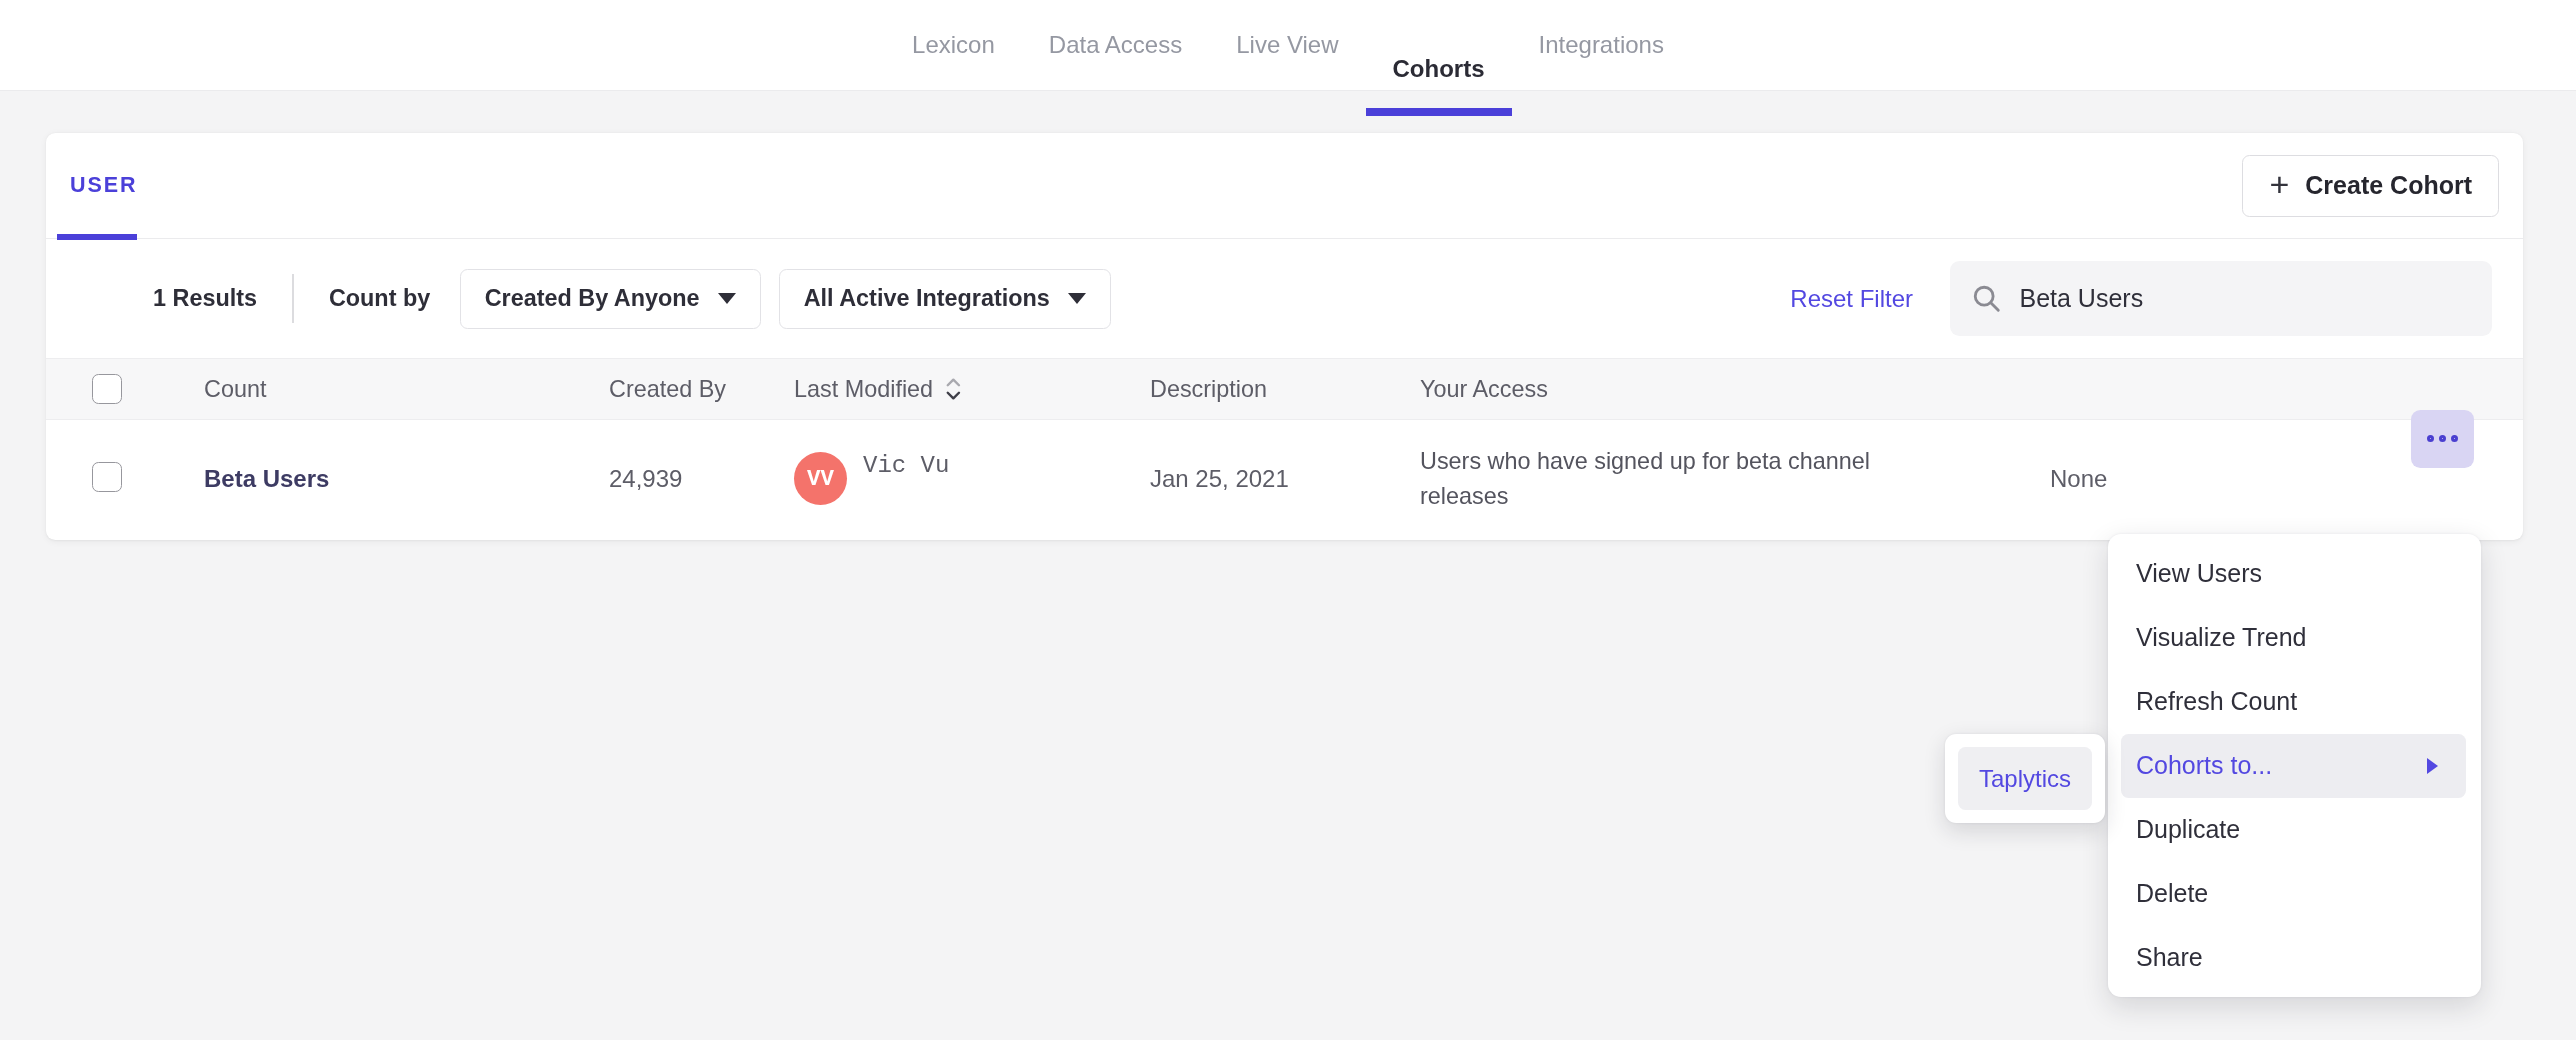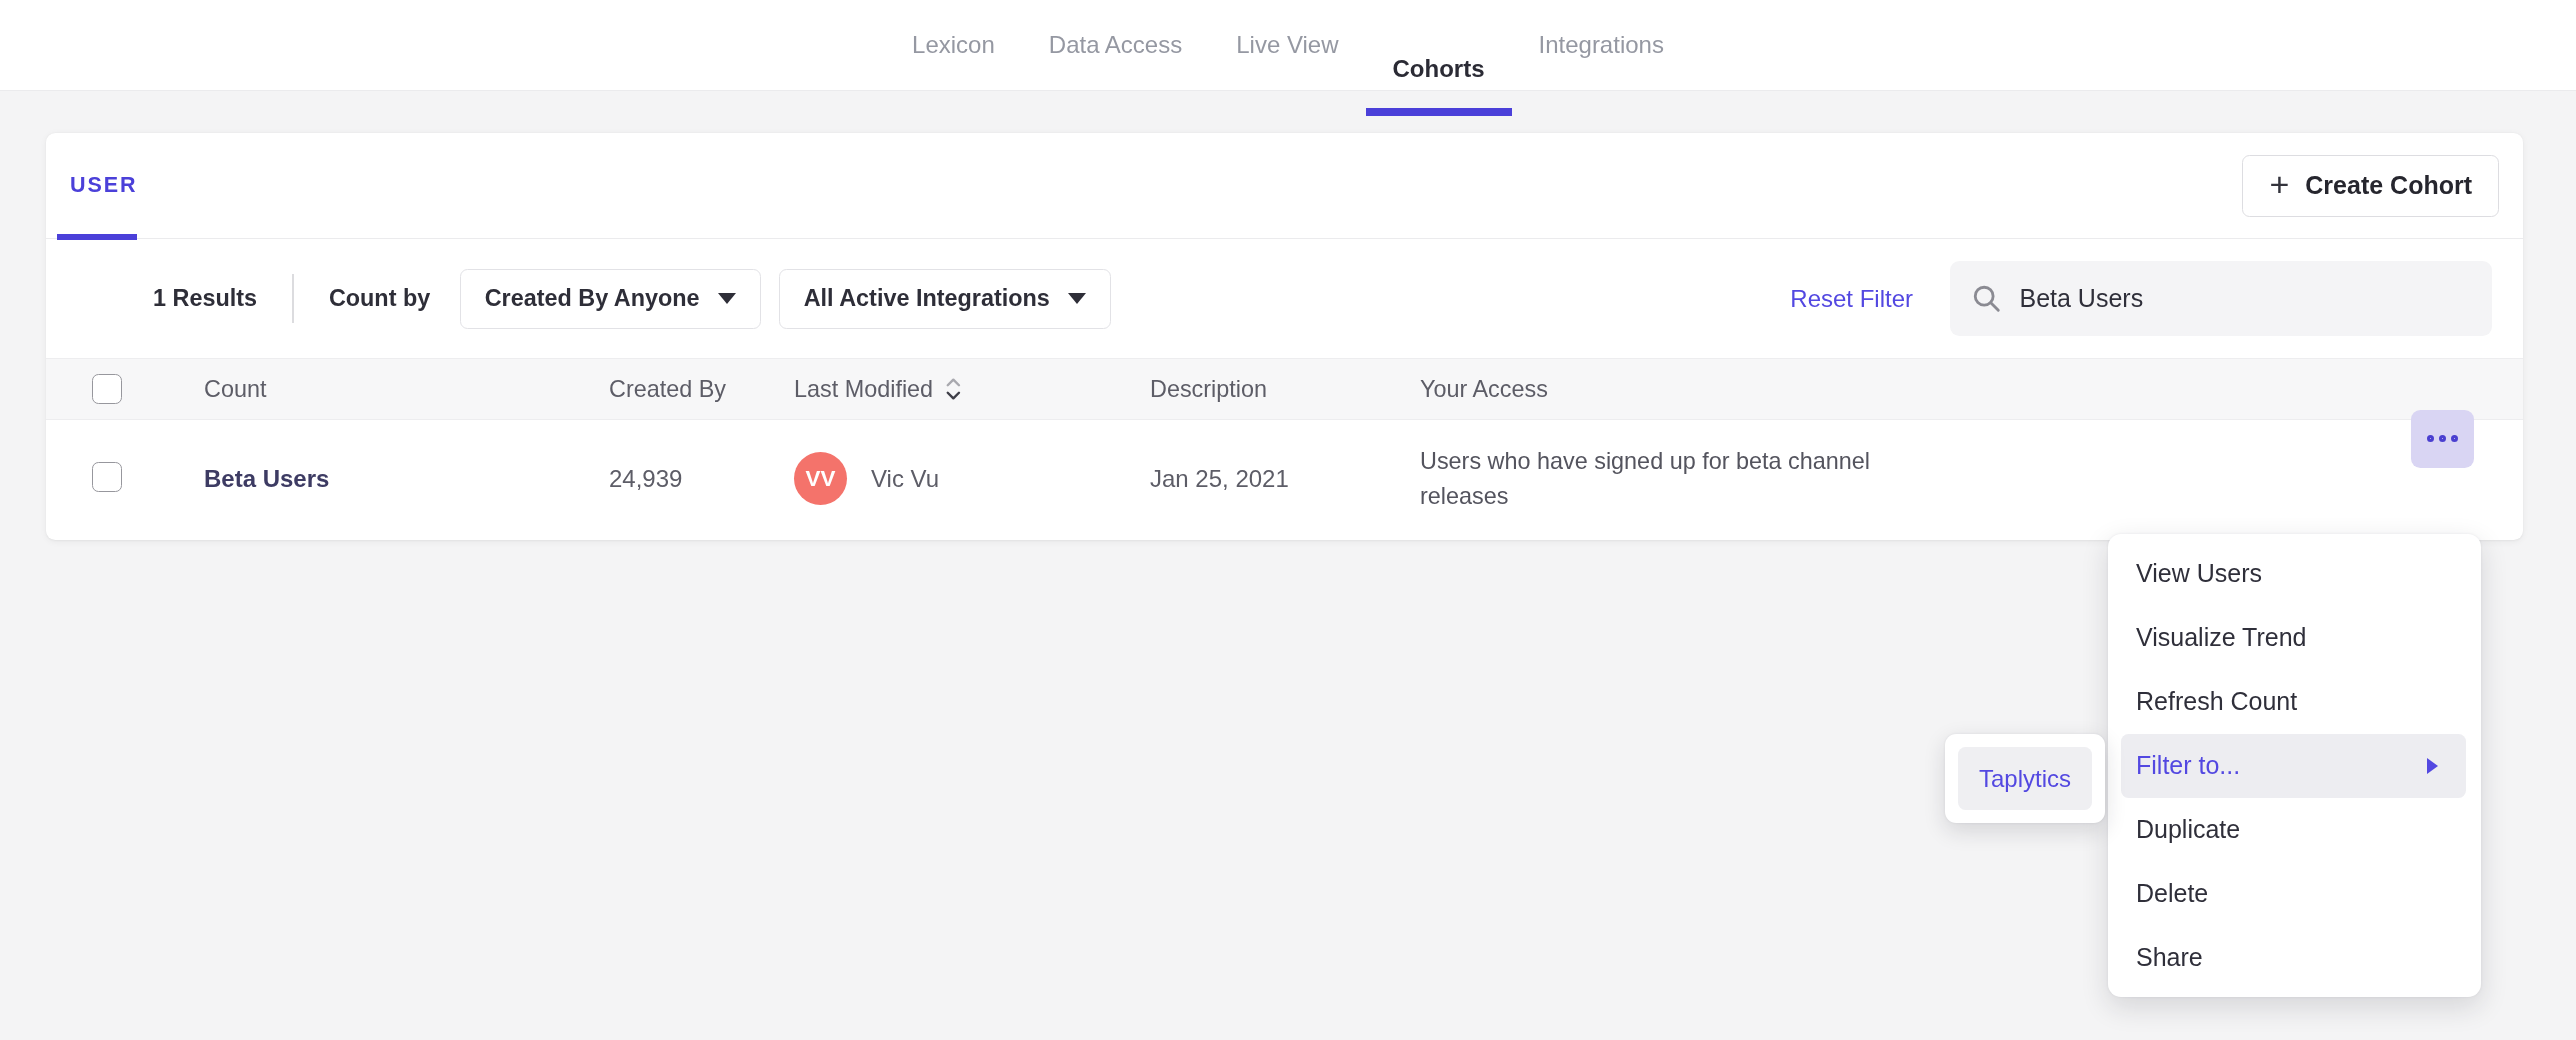--- a/index.html
+++ b/index.html
@@ -92,21 +92,21 @@
     border-top:1.9px solid #ededef; border-bottom:1.9px solid #ededef;
   }
   .th { font-size:23.4px; font-weight:500; color:#5d5d67; display:flex; align-items:center; gap:11.2px; }
   .trow-data { height:117px; position:relative; }
   .checkbox {
     width:30px; height:30px; background:#fff; border:1.9px solid #97979d;
     border-radius:6.5px; cursor:pointer; display:inline-block;
   }
   .cohort-name { font-size:24px; font-weight:600; color:#3d3b63; cursor:pointer; }
   .cell-text { font-size:24px; color:#5d5d67; }
-  .created-cell { display:flex; align-items:center; gap:24px; }
+  .created-cell { display:flex; gap:16px;font-family:Liberation Mono, monospace; }
   .avatar {
     width:53px; height:53px; border-radius:50%; background:#f4736b;
     display:flex; align-items:center; justify-content:center;
     color:#ffffff; font-size:22.4px; font-weight:700;
   }
   .desc-text { font-size:23.4px; color:#54545e; line-height:35px; max-width:504px; }
   .more-btn {
     position:absolute; right:49px; top:-10.3px; width:63px; height:58px;
     background:#d9d5f3; border-radius:9.3px;
     display:flex; align-items:center; justify-content:center; gap:4.7px; cursor:pointer;
@@ -216,35 +216,36 @@
         <span class="checkbox"></span>
       </div>
       <div class="cohort-name">Beta Users</div>
       <div class="cell-text">24,939</div>
       <div class="created-cell">
         <span class="avatar">VV</span>
         <span class="cell-text">Vic Vu</span>
       </div>
       <div class="cell-text">Jan 25, 2021</div>
       <div class="desc-text">Users who have signed up for beta channel releases</div>
+      <div class="cell-text">None</div>
       <div class="more-btn">
         <span class="ring"></span>
         <span class="ring"></span>
         <span class="ring"></span>
       </div>
     </div>
 
   </div>
 
   <div class="context-menu">
     <div class="menu-item">View Users</div>
     <div class="menu-item">Visualize Trend</div>
     <div class="menu-item">Refresh Count</div>
     <div class="menu-item highlighted">
-      <span>Filter to...</span>
+      <span>Cohorts to...</span>
       <span class="submenu-arrow"></span>
     </div>
     <div class="menu-item">Duplicate</div>
     <div class="menu-item">Delete</div>
     <div class="menu-item">Share</div>
   </div>
 
   <div class="submenu">
     <div class="submenu-item">Taplytics</div>
   </div>

